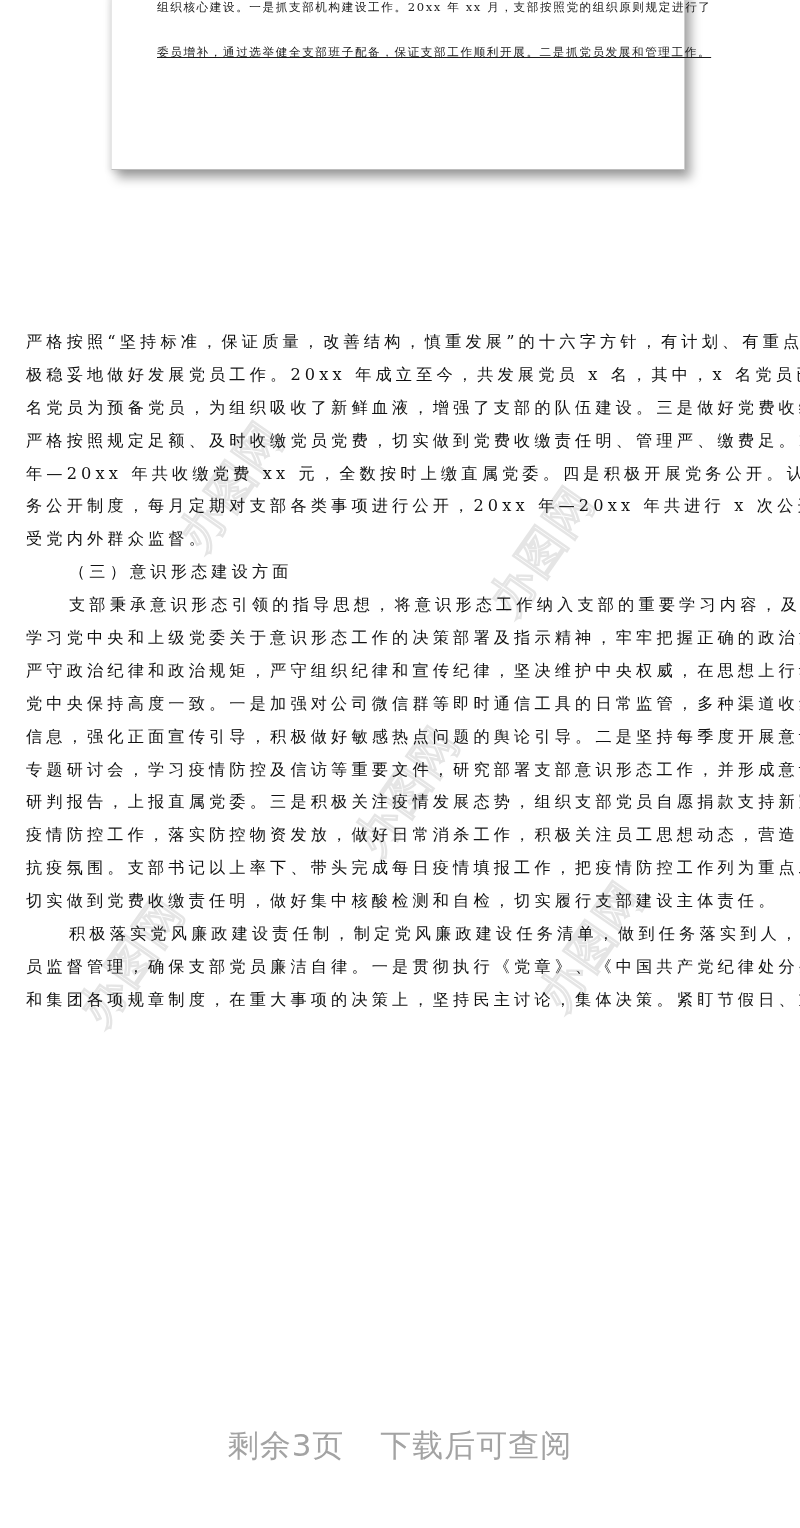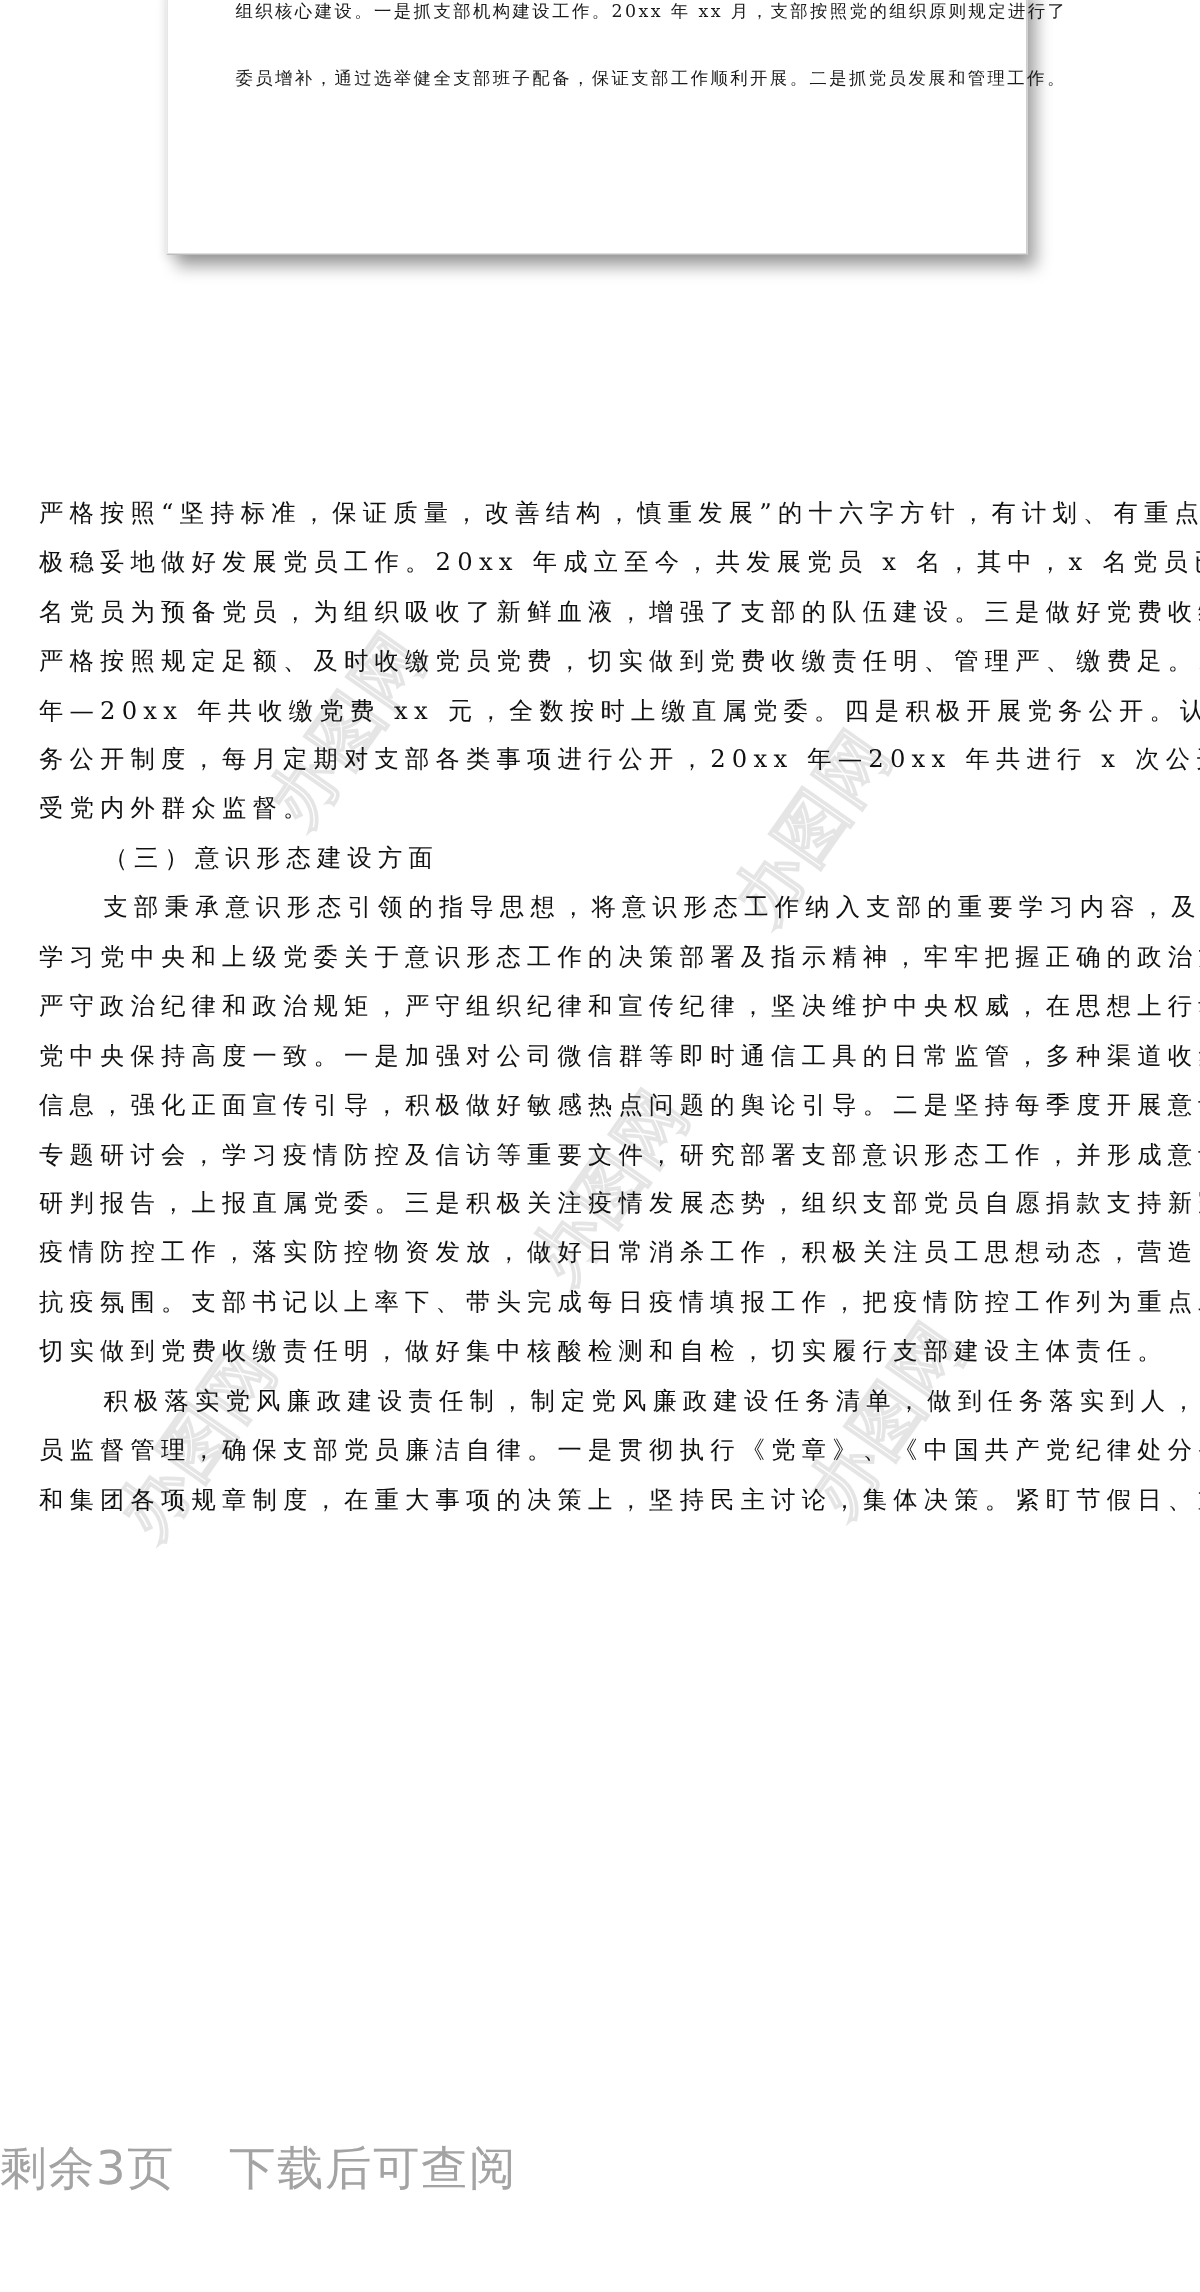--- a/index.html
+++ b/index.html
@@ -32,21 +32,21 @@
       position: absolute;
       left: 45px;
       width: 500px;
       font-size: 11.6px;
       letter-spacing: 1.6px;
       white-space: nowrap;
       color: #1a1a1a;
       font-family: "DejaVu Serif", serif;
     }
     .card-line.l1 { top: 10px; }
-    .card-line.l2 { top: 55px; }
+    .card-line.l2 { top: 55px; text-decoration: underline; }
 
     
     .doc {
       position: absolute;
       left: 26px;
       top: 326px;
       width: 750px;
     }
     .line {
       height: 32.9px;
@@ -88,21 +88,21 @@
       pointer-events: none;
       white-space: nowrap;
     }
 
     
     .footer-note {
       position: absolute;
       left: 0;
       top: 1425px;
       width: 800px;
-      text-align: left;
+      text-align: center;
       font-family: "DejaVu Sans", "Liberation Sans", sans-serif;
       font-size: 31px;
       color: #a3a3a3;
       letter-spacing: 1px;
     }
     .footer-note span { display: inline-block; }
     .footer-note .gap { width: 36px; }
   </style>
 </head>
 <body>

